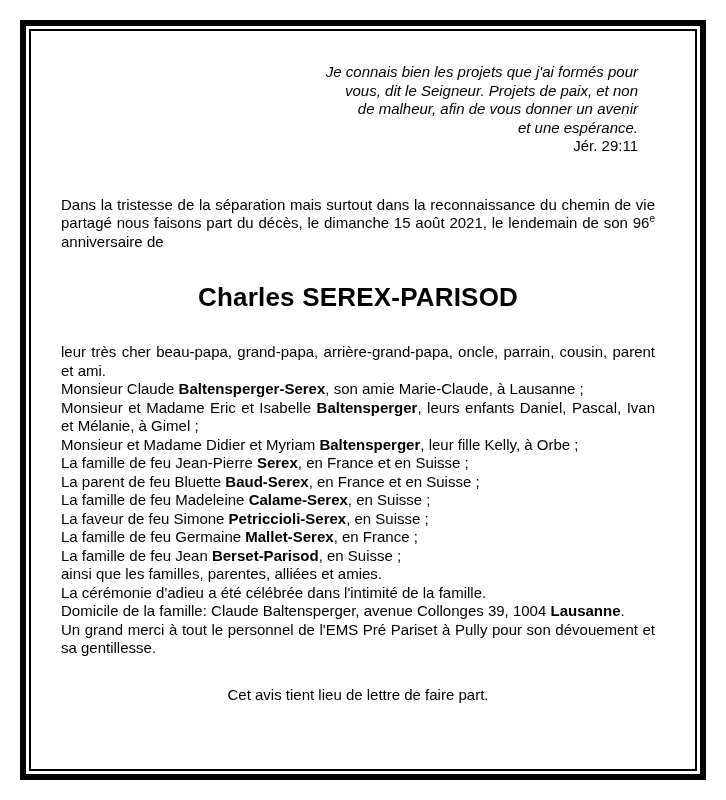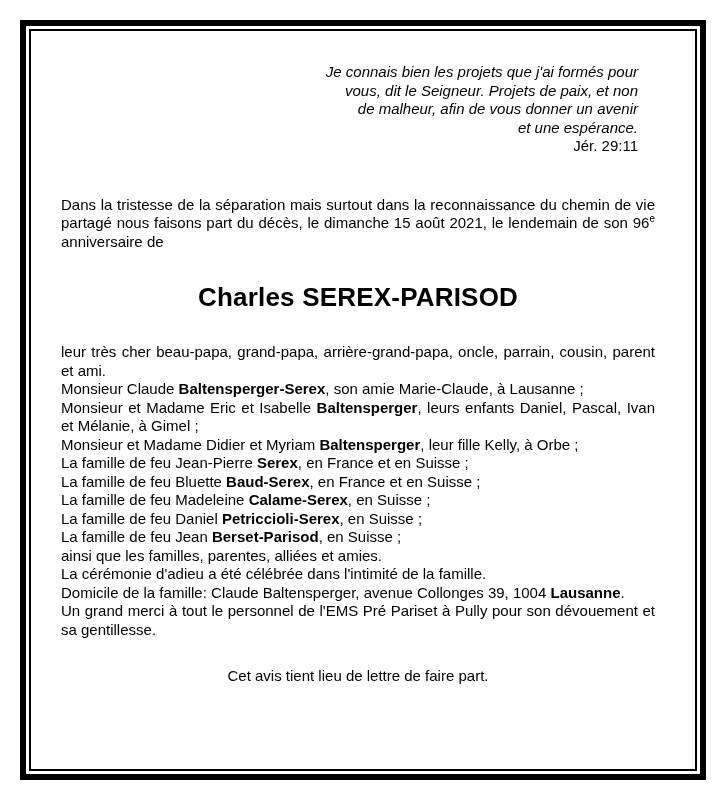--- a/index.html
+++ b/index.html
@@ -96,23 +96,24 @@
         <p class="intro"><span>Dans la tristesse de la séparation mais surtout dans la reconnaissance du chemin de vie partagé nous faisons part du décès, le dimanche 15 août 2021, le lendemain de son 96</span><sup>e</sup><span> anniversaire de</span></p>
 
         <h1 class="title">Charles SEREX-PARISOD</h1>
 
         <div class="body-block">
             <p class="body-par"><span>leur très cher beau-papa, grand-papa, arrière-grand-papa, oncle, parrain, cousin, parent et ami.</span></p>
             <p class="body-par"><span>Monsieur Claude </span><b>Baltensperger-Serex</b><span>, son amie Marie-Claude, à Lausanne ;</span></p>
             <p class="body-par"><span>Monsieur et Madame Eric et Isabelle </span><b>Baltensperger</b><span>, leurs enfants Daniel, Pascal, Ivan et Mélanie, à Gimel ;</span></p>
             <p class="body-par"><span>Monsieur et Madame Didier et Myriam </span><b>Baltensperger</b><span>, leur fille Kelly, à Orbe ;</span></p>
             <p class="body-par"><span>La famille de feu Jean-Pierre </span><b>Serex</b><span>, en France et en Suisse ;</span></p>
-            <p class="body-par"><span>La famille de feu Bluette </span><b>Baud-Serex</b><span>, en France et en Suisse ;</span></p>
+            <p class="body-par"><span>La parent de feu Bluette </span><b>Baud-Serex</b><span>, en France et en Suisse ;</span></p>
             <p class="body-par"><span>La famille de feu Madeleine </span><b>Calame-Serex</b><span>, en Suisse ;</span></p>
-            <p class="body-par"><span>La famille de feu Daniel </span><b>Petriccioli-Serex</b><span>, en Suisse ;</span></p>
+            <p class="body-par"><span>La faveur de feu Simone </span><b>Petriccioli-Serex</b><span>, en Suisse ;</span></p>
+            <p class="body-par"><span>La famille de feu Germaine </span><b>Mallet-Serex</b><span>, en France ;</span></p>
             <p class="body-par"><span>La famille de feu Jean </span><b>Berset-Parisod</b><span>, en Suisse ;</span></p>
             <p class="body-par"><span>ainsi que les familles, parentes, alliées et amies.</span></p>
             <p class="body-par"><span>La cérémonie d'adieu a été célébrée dans l'intimité de la famille.</span></p>
             <p class="body-par"><span>Domicile de la famille: Claude Baltensperger, avenue Collonges 39, 1004 </span><b>Lausanne</b><span>.</span></p>
             <p class="body-par"><span>Un grand merci à tout le personnel de l'EMS Pré Pariset à Pully pour son dévouement et sa gentillesse.</span></p>
           </div>
 
         <p class="footer-note">Cet avis tient lieu de lettre de faire part.</p>
 
       </div>

